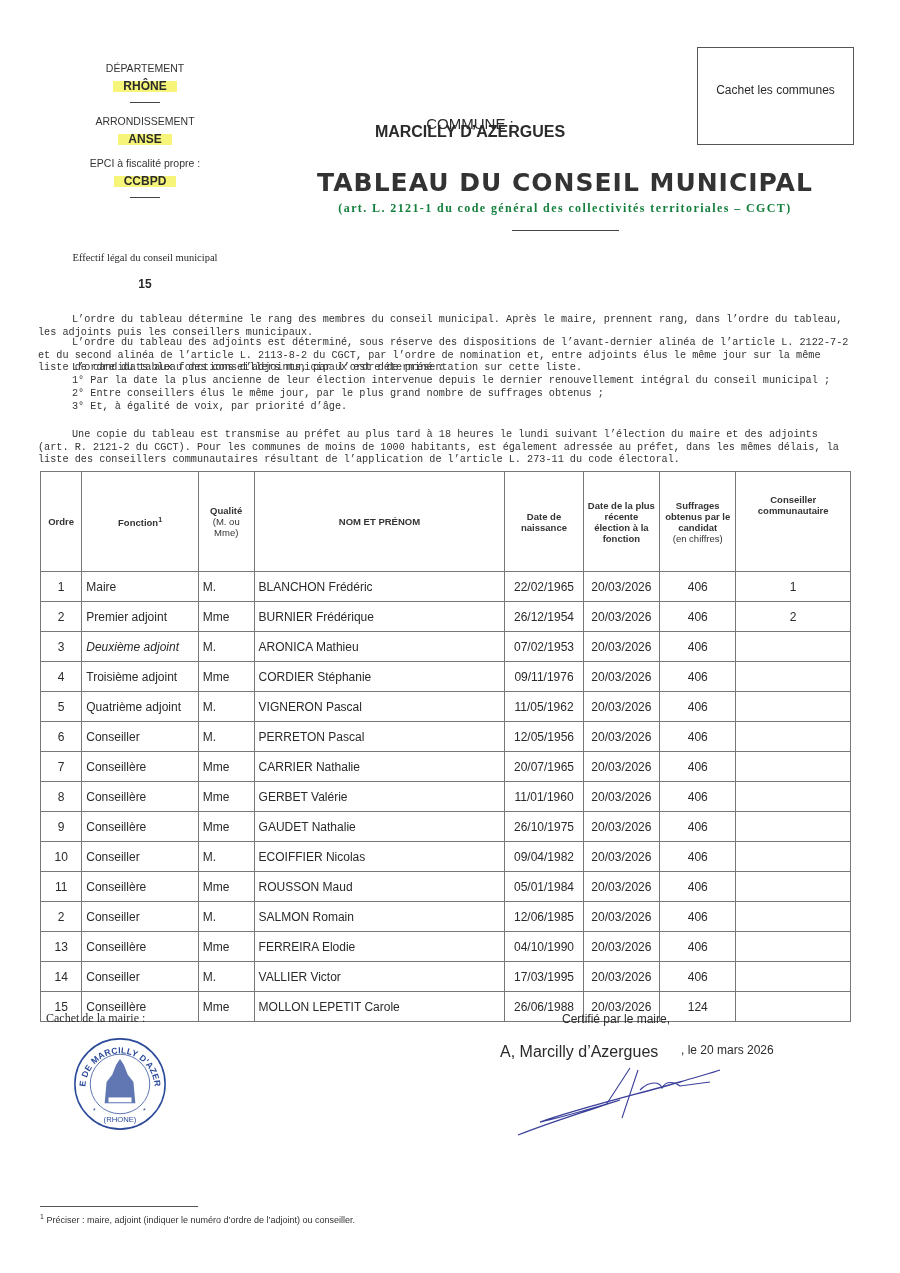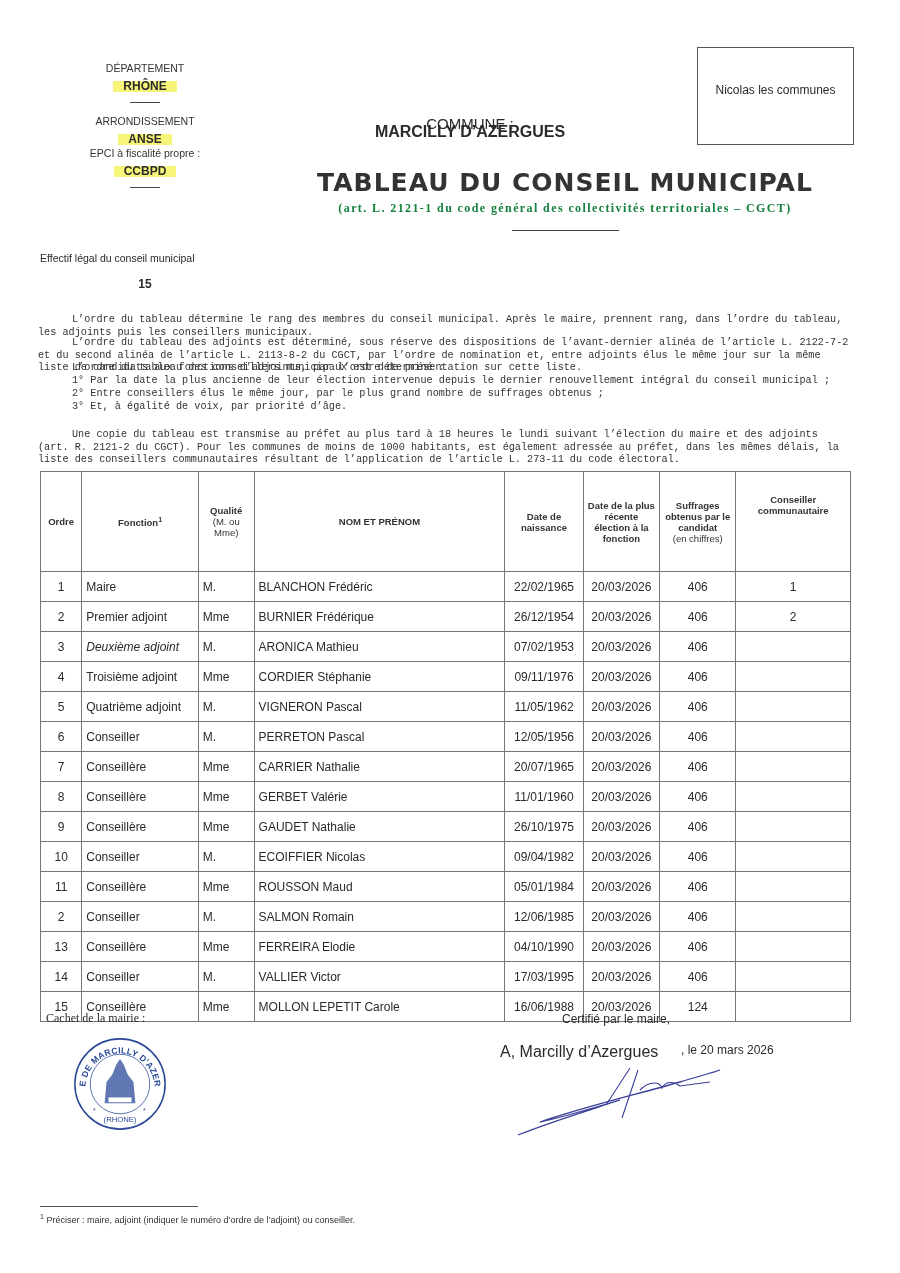--- a/index.html
+++ b/index.html
@@ -14,21 +14,21 @@
 
   
   .commune-lbl { left: 330px; top: 83px; width: 280px; font-size: 15px; text-align: center; margin-top: 32px; }
   .commune-val { left: 300px; top: 123px; width: 340px; font-size: 16px; font-weight: bold; text-align: center; }
   .box { left: 697px; top: 47px; width: 155px; height: 96px; border: 1px solid #555; }
   .box span { display: block; text-align: center; margin-top: 35px; font-size: 12px; }
   .title { left: 285px; top: 168px; width: 560px; text-align: center; font-family: "DejaVu Sans", sans-serif; font-weight: bold; font-size: 25px; letter-spacing: 1px; color: #333; }
   .subtitle { left: 290px; top: 201px; width: 550px; text-align: center; font-family: "Liberation Serif", serif; font-weight: bold; font-size: 12px; letter-spacing: 1.4px; color: #15803d; }
   .subline { left: 512px; top: 230px; width: 107px; height: 1px; background: #444; }
 
-  .effectif-lbl { left: 40px; top: 252px; width: 210px; font-size: 10.5px; }
+  .effectif-lbl { left: 40px; top: 252px; width: 210px; text-align: center; font-size: 10.5px; font-family: Liberation Serif, serif; }
   .effectif-val { left: 40px; top: 277px; width: 210px; text-align: center; font-size: 12px; font-weight: bold; }
 
   
   .para { left: 38px; width: 812px; font-family: Liberation Mono, monospace; font-size: 10.2px; line-height: 12.5px; color: #333; }
   .indent { text-indent: 34px; }
 
   
   table.council { position: absolute; left: 40px; top: 471px; width: 811px; border-collapse: collapse; font-size: 12px; }
   table.council th, table.council td { border: 1px solid #777; }
   table.council th { font-size: 9.5px; font-weight: bold; color: #333; height: 77px; text-align: center; vertical-align: middle; padding: 0 3px; line-height: 11px; }
@@ -49,33 +49,33 @@
   .footnote { left: 40px; top: 1213px; font-size: 9px; color: #333; }
 </style>
 </head>
 <body>
 
 <div class="abs left-block">
   <div class="lbl">DÉPARTEMENT</div>
   <div class="val">RHÔNE</div>
   <div class="dash"></div>
   <div class="lbl">ARRONDISSEMENT</div>
-  <div class="val" style="">ANSE</div>
+  <div class="val" style="margin-bottom:10px;">ANSE</div>
   <div class="lbl">EPCI à fiscalité propre :</div>
   <div class="val">CCBPD</div>
   <div class="dash"></div>
 </div>
 
 <div class="abs effectif-lbl">Effectif légal du conseil municipal</div>
 <div class="abs effectif-val">15</div>
 
 <div class="abs commune-lbl">COMMUNE :</div>
 <div class="abs commune-val">MARCILLY D’AZERGUES</div>
 <div class="abs box">
-    <span>Nicolas les communes</span>
+    <span>Cachet les communes</span>
   </div>
 <div class="abs title">TABLEAU DU CONSEIL MUNICIPAL</div>
 <div class="abs subtitle">(art. L. 2121-1 du code général des  collectivités territoriales – CGCT)</div>
 <div class="abs subline"></div>
 
 <div class="abs para indent" style="top:314px;">L’ordre du tableau détermine le rang des membres du conseil municipal. Après le maire, prennent rang, dans l’ordre du tableau, les adjoints puis les conseillers municipaux.</div>
 <div class="abs para indent" style="top:337px;">L’ordre du tableau des adjoints est déterminé, sous réserve des dispositions de l’avant-dernier alinéa de l’article L. 2122-7-2 et du second alinéa de l’article L. 2113-8-2 du CGCT, par l’ordre de nomination et, entre adjoints élus le même jour sur la même liste de candidats aux fonctions d’adjoints, par l’ordre de présentation sur cette liste.</div>
 <div class="abs para" style="top:362px; padding-left:34px;">L’ordre du tableau des conseillers municipaux est déterminé :</div>
 <div class="abs para" style="top:375px; padding-left:34px;">1° Par la date la plus ancienne de leur élection intervenue depuis le dernier renouvellement intégral du conseil municipal ;</div>
 <div class="abs para" style="top:388px; padding-left:34px;">2° Entre conseillers élus le même jour, par le plus grand nombre de suffrages obtenus ;</div>
@@ -244,21 +244,21 @@
         <td class="c">17/03/1995</td>
         <td class="c">20/03/2026</td>
         <td class="c">406</td>
         <td class="c"></td>
       </tr>
       <tr>
         <td class="c">15</td>
         <td>Conseillère</td>
         <td>Mme</td>
         <td>MOLLON LEPETIT Carole</td>
-        <td class="c">16/06/1988</td>
+        <td class="c">26/06/1988</td>
         <td class="c">20/03/2026</td>
         <td class="c">124</td>
         <td class="c"></td>
       </tr>
     </tbody>
 </table>
 
 <div class="abs cachet-lbl">Cachet de la mairie :</div>
 <div class="abs certifie">Certifié par le maire,</div>
 <div class="abs lieu">A, Marcilly d’Azergues</div>

